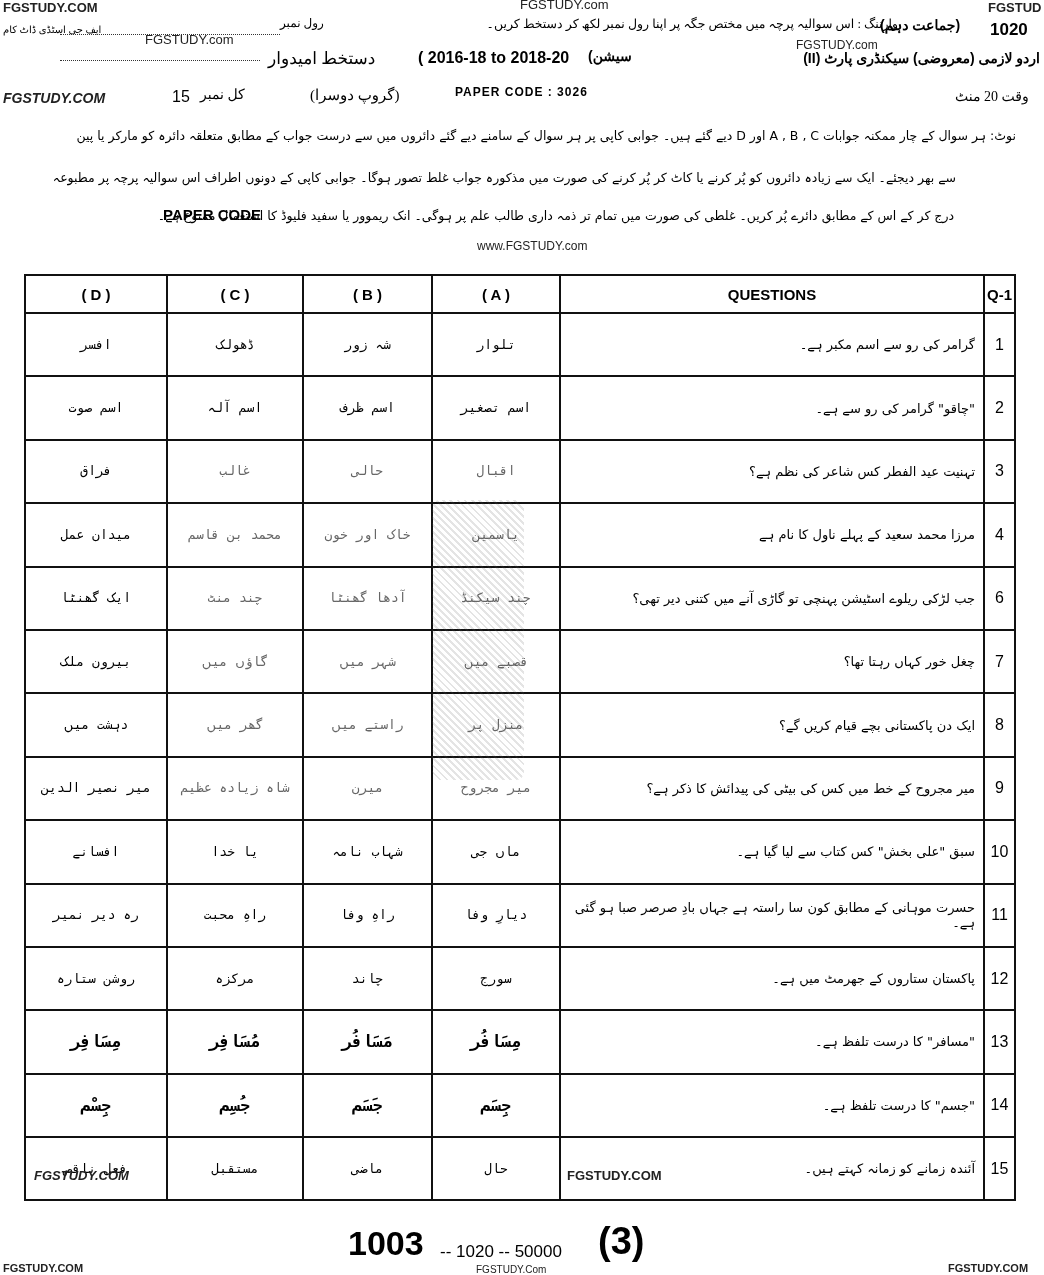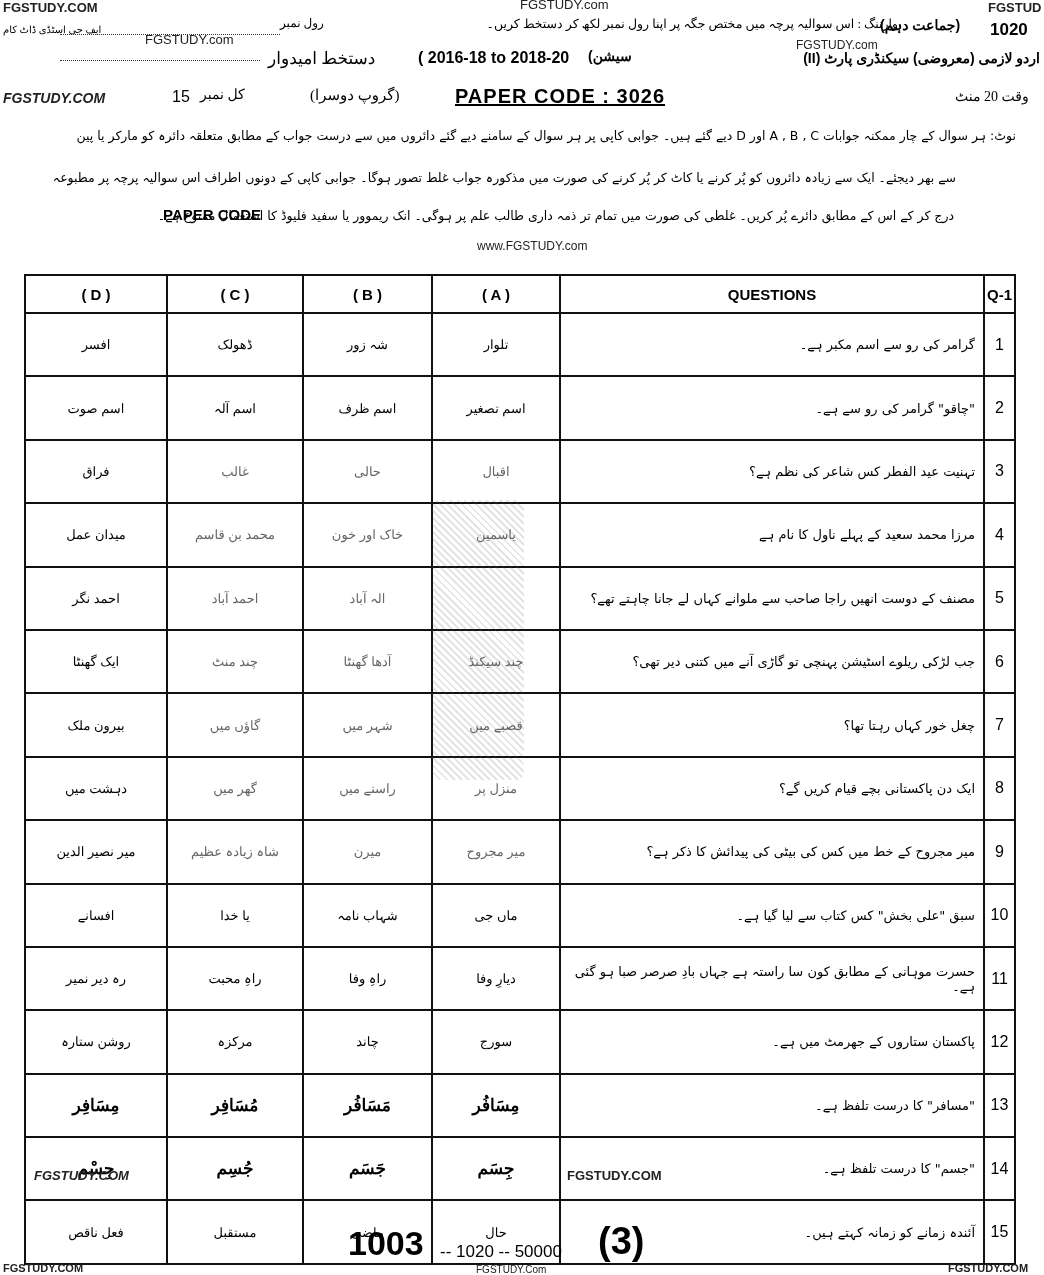--- a/index.html
+++ b/index.html
@@ -14,21 +14,21 @@
   .hdr-bold { font-family: "Liberation Sans", sans-serif; font-weight: bold; }
 
   
   .note { font-family: "DejaVu Sans", sans-serif; font-size: 12.5px; direction: rtl; text-align: right; white-space: nowrap; }
 
   
   table.q { position: absolute; left: 24px; top: 274px; width: 990px; border-collapse: collapse; table-layout: fixed; }
   table.q td, table.q th { border: 2px solid #111; text-align: center; vertical-align: middle; }
   table.q th { height: 38px; font-family: "Liberation Sans", sans-serif; font-weight: bold; font-size: 15px; }
   table.q td { height: 63.4px; font-size: 13px; }
-  table.q td.opt { font-family: Liberation Sans, sans-serif; direction: rtl; border-radius: 15px; }
+  table.q td.opt { font-family: Liberation Mono, monospace; direction: rtl; border-radius: 15px; }
   table.q td.opt.grey { color: #666; }
   table.q td.qtext { direction: rtl; text-align: right; padding-right: 8px; font-size: 13px; }
   table.q td.qnum { font-family: "Liberation Sans", sans-serif; font-size: 16px; }
   table.q td.big { font-size: 17px; font-weight: bold; }
   .stamp { position: absolute; left: 432px; top: 500px; width: 92px; height: 280px; 
            background: repeating-linear-gradient(45deg, rgba(90,90,90,0.18) 0 2px, transparent 2px 5px);
            border-radius: 8px; opacity: 0.9; }
   .footer-code { font-family: "Liberation Sans", sans-serif; font-weight: bold; }
 </style>
 </head>
@@ -51,21 +51,21 @@
 
 <div class="abs hdr-bold" style="left:418px;top:49px;font-size:16px;">( 2016-18 to 2018-20</div>
 <div class="abs urdu hdr-bold" style="left:588px;top:48px;font-size:14px;">سیشن)</div>
 <div class="abs wm-light" style="left:796px;top:38px;font-size:12px;">FGSTUDY.com</div>
 <div class="abs urdu hdr-bold" style="left:705px;top:50px;font-size:14px;width:335px;text-align:right;">اردو لازمی (معروضی) سیکنڈری پارٹ (II)</div>
 
 <div class="abs wm wm-it" style="left:3px;top:90px;font-size:14px;">FGSTUDY.COM</div>
 <div class="abs" style="left:172px;top:88px;font-family:'Liberation Sans',sans-serif;font-size:16px;">15</div>
 <div class="abs urdu" style="left:200px;top:86px;font-size:14px;">کل نمبر</div>
 <div class="abs urdu" style="left:298px;top:86px;font-size:15px;margin-left:12px;">(گروپ دوسرا)</div>
-<div class="abs hdr-bold" style="left:455px;top:85px;font-size:20px;letter-spacing:1px;text-decoration:underline;">PAPER CODE : 3026</div>
+<div class="abs hdr-bold" style="left:455px;top:85px;font-size:12px;letter-spacing:1px;">PAPER CODE : 3026</div>
 <div class="abs urdu" style="left:955px;top:88px;font-size:14px;">وقت 20 منٹ</div>
 
 <div class="abs note" style="right:28px;top:128px;width:1000px;">نوٹ: ہر سوال کے چار ممکنہ جوابات A , B , C اور D دیے گئے ہیں۔ جوابی کاپی پر ہر سوال کے سامنے دیے گئے دائروں میں سے درست جواب کے مطابق متعلقہ دائرہ کو مارکر یا پین</div>
 <div class="abs note" style="right:88px;top:170px;width:940px;">سے بھر دیجئے۔ ایک سے زیادہ دائروں کو پُر کرنے یا کاٹ کر پُر کرنے کی صورت میں مذکورہ جواب غلط تصور ہوگا۔ جوابی کاپی کے دونوں اطراف اس سوالیہ پرچہ پر مطبوعہ</div>
 <div class="abs note" style="right:90px;top:208px;width:780px;">درج کر کے اس کے مطابق دائرے پُر کریں۔ غلطی کی صورت میں تمام تر ذمہ داری طالب علم پر ہوگی۔ انک ریموور یا سفید فلیوڈ کا استعمال ممنوع ہے۔</div>
 <div class="abs hdr-bold" style="left:163px;top:206px;font-size:15px;">PAPER CODE</div>
 <div class="abs wm-light" style="left:477px;top:239px;font-size:12px;">www.FGSTUDY.com</div>
 
 <table class="q">
   <colgroup>
@@ -113,28 +113,20 @@
     </tr>
     <tr>
       <td class="opt">میدان عمل</td>
       <td class="opt grey">محمد بن قاسم</td>
       <td class="opt grey">خاک اور خون</td>
       <td class="opt grey">یاسمین</td>
       <td class="qtext">مرزا محمد سعید کے پہلے ناول کا نام ہے</td>
       <td class="qnum">4</td>
     </tr>
     <tr>
-      <td class="opt">احمد نگر</td>
-      <td class="opt grey">احمد آباد</td>
-      <td class="opt grey">الہ آباد</td>
-      <td class="opt grey"></td>
-      <td class="qtext">مصنف کے دوست انھیں راجا صاحب سے ملوانے کہاں لے جانا چاہتے تھے؟</td>
-      <td class="qnum">5</td>
-    </tr>
-    <tr>
       <td class="opt">ایک گھنٹا</td>
       <td class="opt grey">چند منٹ</td>
       <td class="opt grey">آدھا گھنٹا</td>
       <td class="opt grey">چند سیکنڈ</td>
       <td class="qtext">جب لڑکی ریلوے اسٹیشن پہنچی تو گاڑی آنے میں کتنی دیر تھی؟</td>
       <td class="qnum">6</td>
     </tr>
     <tr>
       <td class="opt">بیرون ملک</td>
       <td class="opt grey">گاؤں میں</td>

